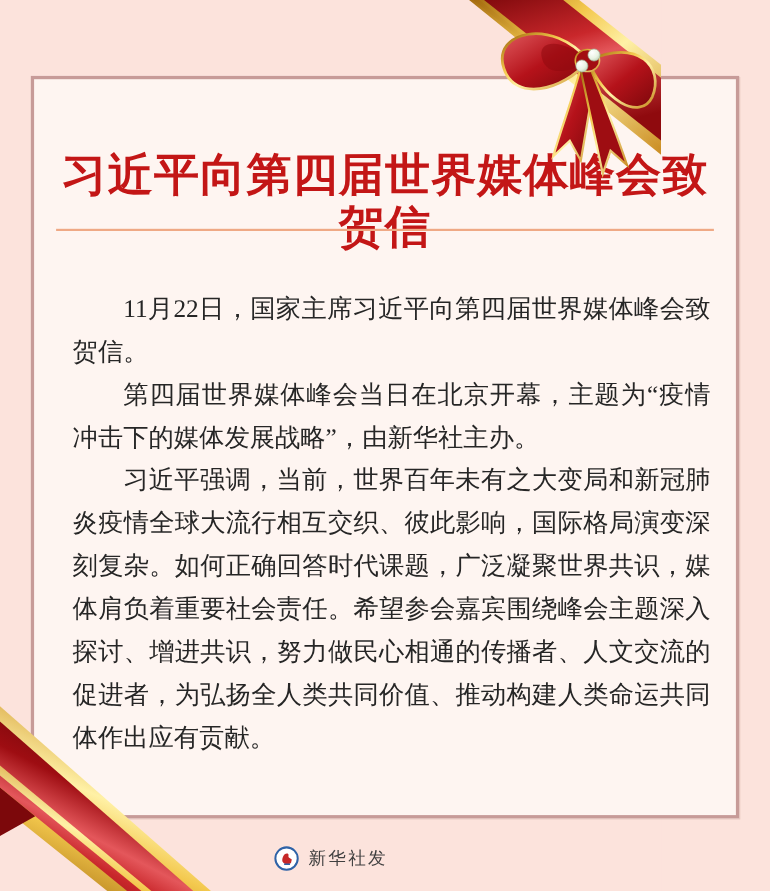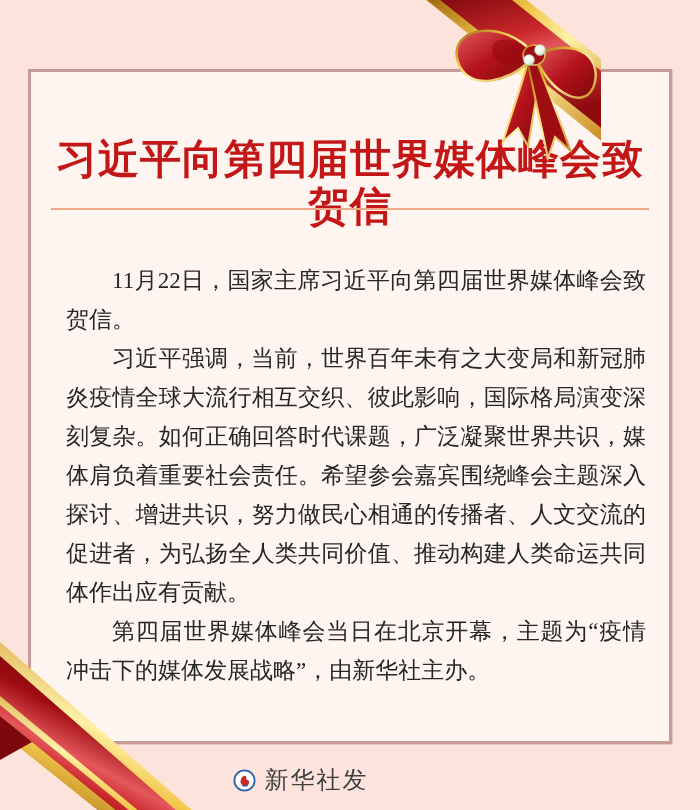--- a/index.html
+++ b/index.html
@@ -38,41 +38,41 @@
     color: var(--text, #262626);
     text-align: justify;
   }
   .article p { margin: 0; text-indent: 2em; }
 
   .footer {
     position: absolute; left: 0; right: 0; top: 766px; height: 28px;
     display: flex; align-items: center; justify-content: center; gap: 9px;
   }
   .credit {
-    font-size: 24px; letter-spacing: 2px;
+    font-size: 16px; letter-spacing: 2px;
     color: var(--credit-text, #3f3f3f);
     font-family: "Liberation Sans", sans-serif;
   }
 
   .bow-svg { position: absolute; top: 0; right: 0; width: 200px; height: 200px; }
   .ribbon-svg { position: absolute; left: 0; top: 600px; width: 230px; height: 210px; }
   .logo-svg { width: 23px; height: 23px; display: block; }
 </style>
 </head>
 <body>
 
 <div class="poster">
 
   <div class="card">
     <h1 class="headline">习近平向第四届世界媒体峰会致贺信</h1>
     <div class="divider"></div>
     <div class="article">
       <p>11月22日，国家主席习近平向第四届世界媒体峰会致贺信。</p>
+      <p>第四届世界媒体峰会当日在北京开幕，主题为“疫情冲击下的媒体发展战略”，由新华社主办。</p>
       <p>习近平强调，当前，世界百年未有之大变局和新冠肺炎疫情全球大流行相互交织、彼此影响，国际格局演变深刻复杂。如何正确回答时代课题，广泛凝聚世界共识，媒体肩负着重要社会责任。希望参会嘉宾围绕峰会主题深入探讨、增进共识，努力做民心相通的传播者、人文交流的促进者，为弘扬全人类共同价值、推动构建人类命运共同体作出应有贡献。</p>
-      <p>第四届世界媒体峰会当日在北京开幕，主题为“疫情冲击下的媒体发展战略”，由新华社主办。</p>
     </div>
   </div>
 
   <svg class="bow-svg" viewBox="0 0 200 200" aria-hidden="true">
     <defs>
       <linearGradient id="goldG" x1="0" y1="0" x2="1" y2="1">
         <stop offset="0" stop-color="#9c6108"></stop>
           <stop offset="0.35" stop-color="#f3c84d"></stop>
         <stop offset="0.55" stop-color="#fff1a6"></stop>
           <stop offset="1" stop-color="#c8881c"></stop>

